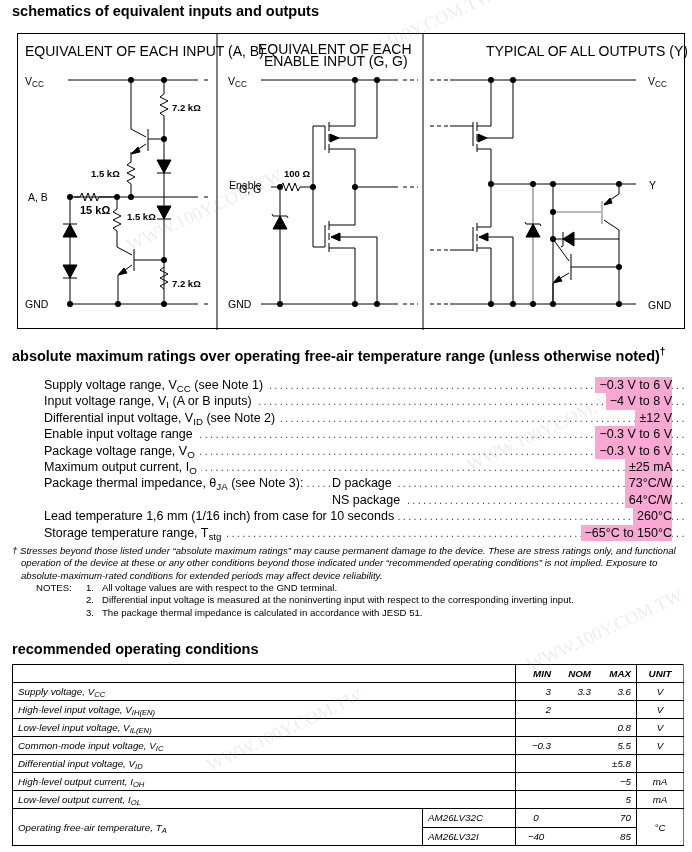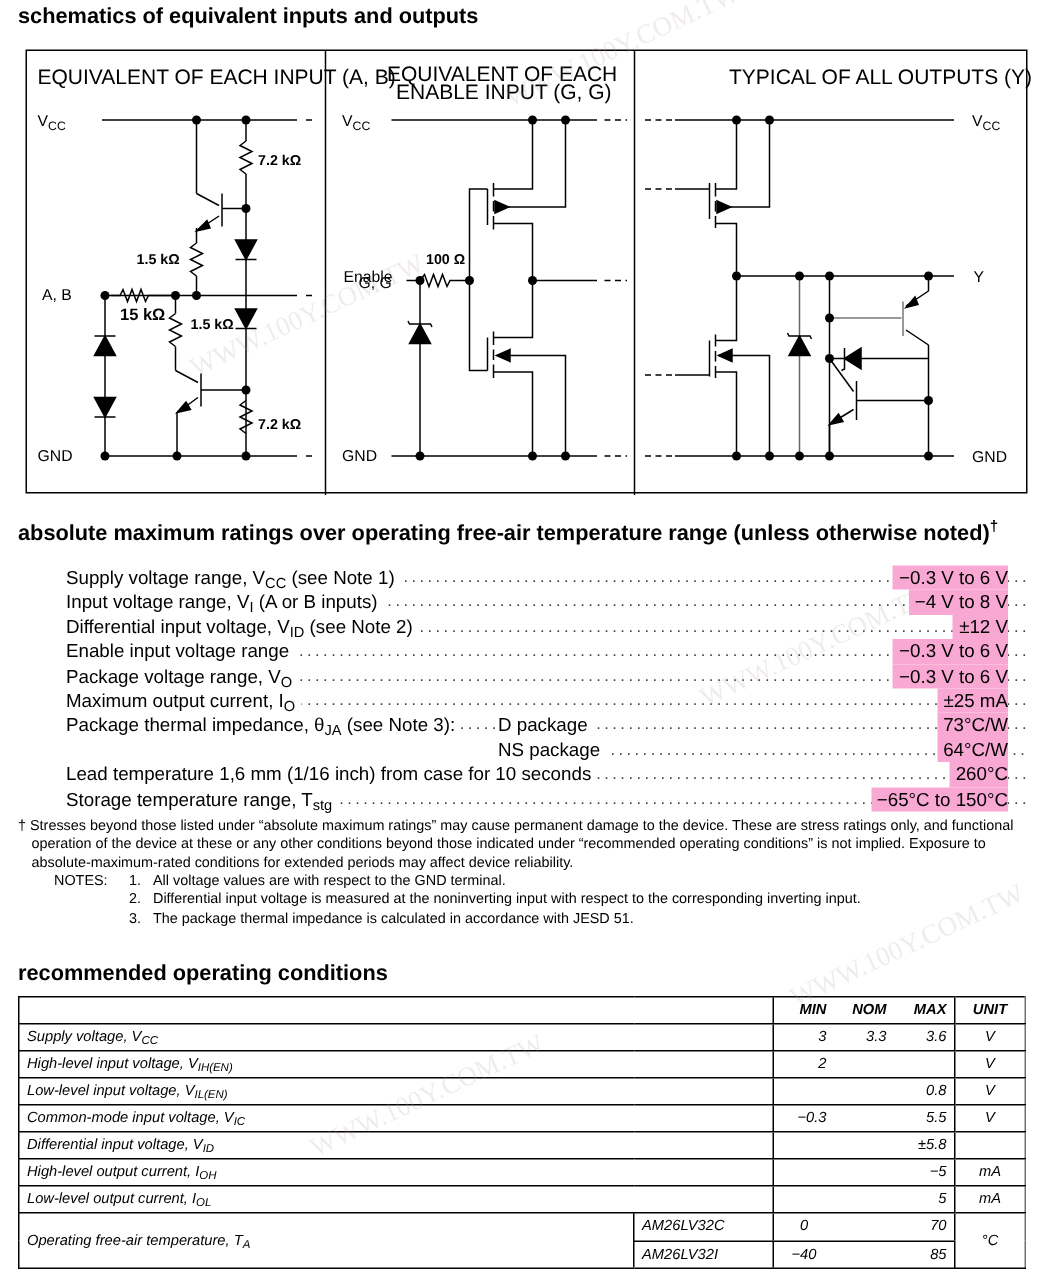--- a/index.html
+++ b/index.html
@@ -14,21 +14,21 @@
   .schem svg { position:absolute; left:0; top:0; }
   .schem .lbl { position:absolute; font-size:10.5px; white-space:nowrap; }
   .schem .ttl { position:absolute; font-size:14px; font-weight:normal; text-align:center; white-space:nowrap; }
   .ratings { position:absolute; left:44px; top:377px; width:640px; font-size:12.5px; }
   .rrow { position:relative; height:16.4px; line-height:16.4px; white-space:nowrap; }
   .rrow .lab { position:absolute; left:0; background:#fff; padding-right:4px; z-index:1; }
   .rrow .sub2 { position:absolute; left:288px; background:#fff; padding-right:4px; z-index:1; }
   .rrow .dots { position:absolute; left:0; right:0; top:0; overflow:hidden; color:#444; letter-spacing:2.3px; font-size:11px; }
   .rrow .val { position:absolute; right:12px; background:#f9a8d4; padding-left:4px; z-index:1; }
   .foot { position:absolute; left:12px; top:545px; width:672px; font-size:9.6px; line-height:12.3px; }
-  .foot .fn { padding-left:9px; text-indent:-9px; }
+  .foot .fn { padding-left:9px; text-indent:-9px;font-style:italic; }
   .notes { margin-top:0px; }
   .notes .nrow { position:relative; height:12.4px;margin-left:24px; }
   .notes .nlab { position:absolute; left:0; }
   .notes .num { position:absolute; left:50px; }
   .notes .ntx { position:absolute; left:66px; }
   table.roc { position:absolute; left:12px; top:664px; width:672px; border-collapse:collapse; font-size:9.8px;font-style:italic; }
   table.roc td { border-top:1px solid #000; border-bottom:1px solid #000; height:17px; padding:0 5px; }
   table.roc td.c { border-left:1px solid #000; }
   table.roc td.num { text-align:right; width:30px; }
   table.roc td.unit { text-align:center; width:36px; border-left:1px solid #000; }

